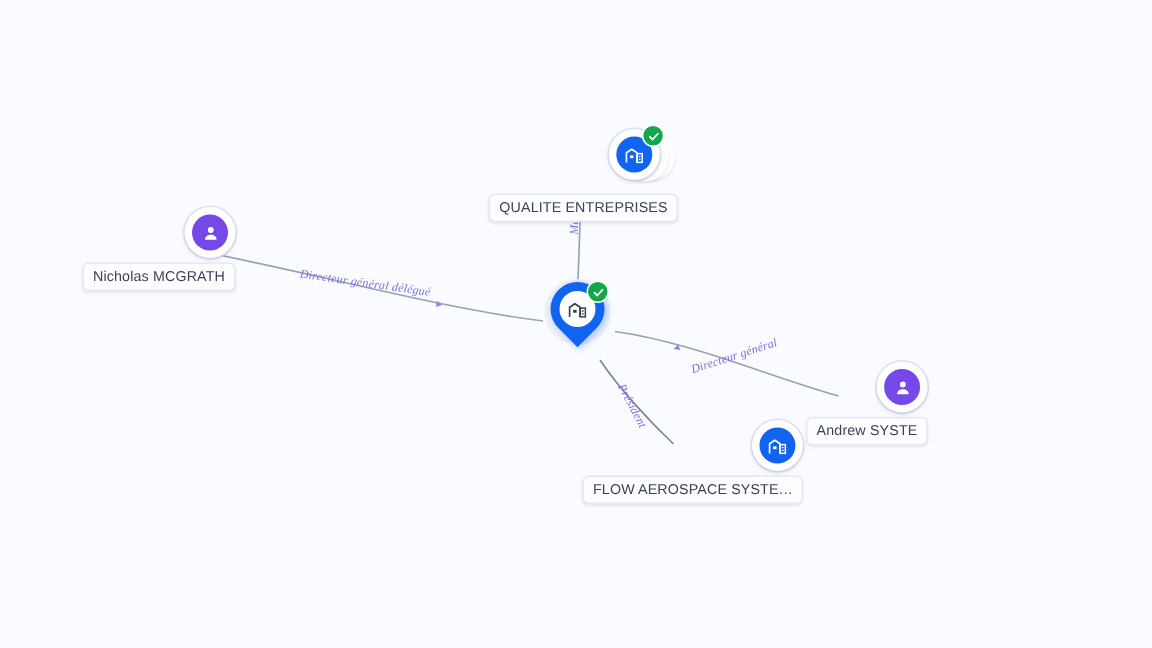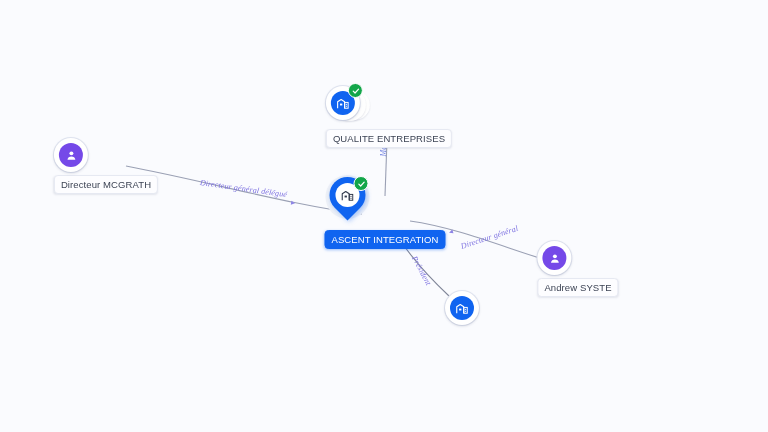--- a/index.html
+++ b/index.html
@@ -33,21 +33,21 @@
   .node {
     position: absolute;
     width: 0;
     height: 0;
   }
   .node-hit {
     position: absolute;
     transform: translate(-50%, -50%);
     display: flex;
     flex-direction: column;
-    align-items: flex-start;
+    align-items: flex-end;
   }
 
   
   .avatar-ring {
     position: relative;
     width: 34px;
     height: 34px;
     border-radius: 50%;
     background: #ffffff;
     box-shadow: 0 1px 3px rgba(40,50,90,0.20), 0 0 0 1px rgba(225,230,242,0.9);
@@ -248,35 +248,34 @@
             <rect x="17" y="13.5" width="2" height="1.6" fill="#333b4d"></rect>
             <rect x="17" y="16.8" width="2" height="1.6" fill="#333b4d"></rect>
           </svg>
         </div>
         <div class="badge-check" style="left:29px; top:1px;">
           <svg width="8" height="8" viewBox="0 0 24 24">
             <path d="M4 12.5 L9.5 18 L20 6.5" fill="none" stroke="#ffffff" stroke-width="3.6" stroke-linecap="round" stroke-linejoin="round"></path>
           </svg>
         </div>
       </div>
-      <div class="node-label selected">ASCENT INTEGRATION</div>
     </div>
   </div>
 
   <div class="node" style="left:106px; top:166px;">
     <div class="node-hit">
       <div class="avatar-ring">
         <div class="avatar-disc" style="background:#7549e8;">
           <svg width="13" height="13" viewBox="0 0 24 24">
             <circle cx="12" cy="8" r="3.6" fill="#ffffff"></circle>
             <path d="M4.8 20c0-4 3.4-6.2 7.2-6.2S19.2 16 19.2 20Z" fill="#ffffff"></path>
           </svg>
         </div>
       </div>
-      <div class="node-label">Directeur MCGRATH</div>
+      <div class="node-label">Nicholas MCGRATH</div>
     </div>
   </div>
 
   <div class="node" style="left:578px; top:269px;">
     <div class="node-hit">
       <div class="avatar-ring">
         <div class="avatar-disc" style="background:#7549e8;">
           <svg width="13" height="13" viewBox="0 0 24 24">
             <circle cx="12" cy="8" r="3.6" fill="#ffffff"></circle>
             <path d="M4.8 20c0-4 3.4-6.2 7.2-6.2S19.2 16 19.2 20Z" fill="#ffffff"></path>
@@ -293,16 +292,17 @@
         <div class="avatar-disc" style="background:#1064f0;">
           <svg width="14" height="14" viewBox="0 0 24 24">
             <path d="M3 21V10l6-4 6 4v11" fill="none" stroke="#ffffff" stroke-width="1.9" stroke-linejoin="round"></path>
             <rect x="15" y="11" width="6" height="10" fill="none" stroke="#ffffff" stroke-width="1.7"></rect>
             <rect x="7" y="13" width="4" height="3.2" fill="#ffffff"></rect>
             <rect x="17" y="13.5" width="2" height="1.6" fill="#ffffff"></rect>
             <rect x="17" y="16.8" width="2" height="1.6" fill="#ffffff"></rect>
           </svg>
         </div>
       </div>
+      <div class="node-label">FLOW AEROSPACE SYSTE…</div>
     </div>
   </div>
 
 </div>
 
 </body></html>

